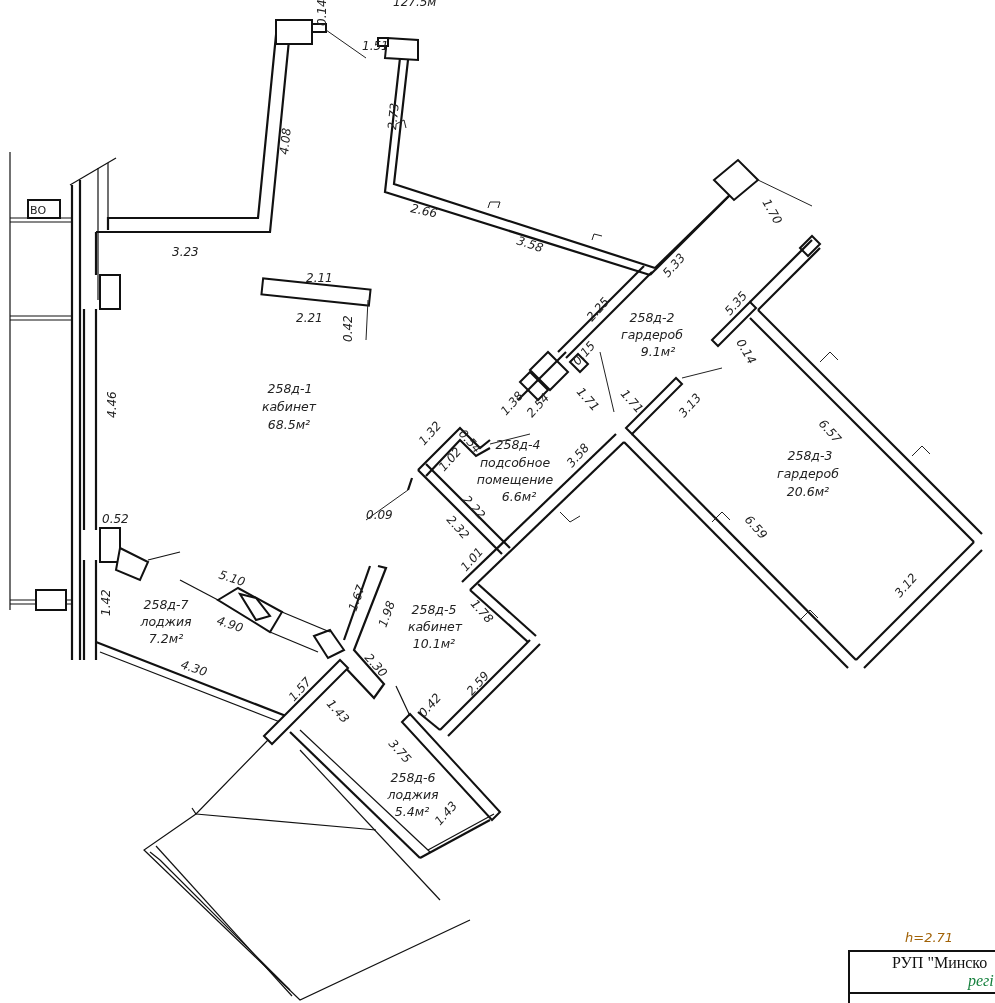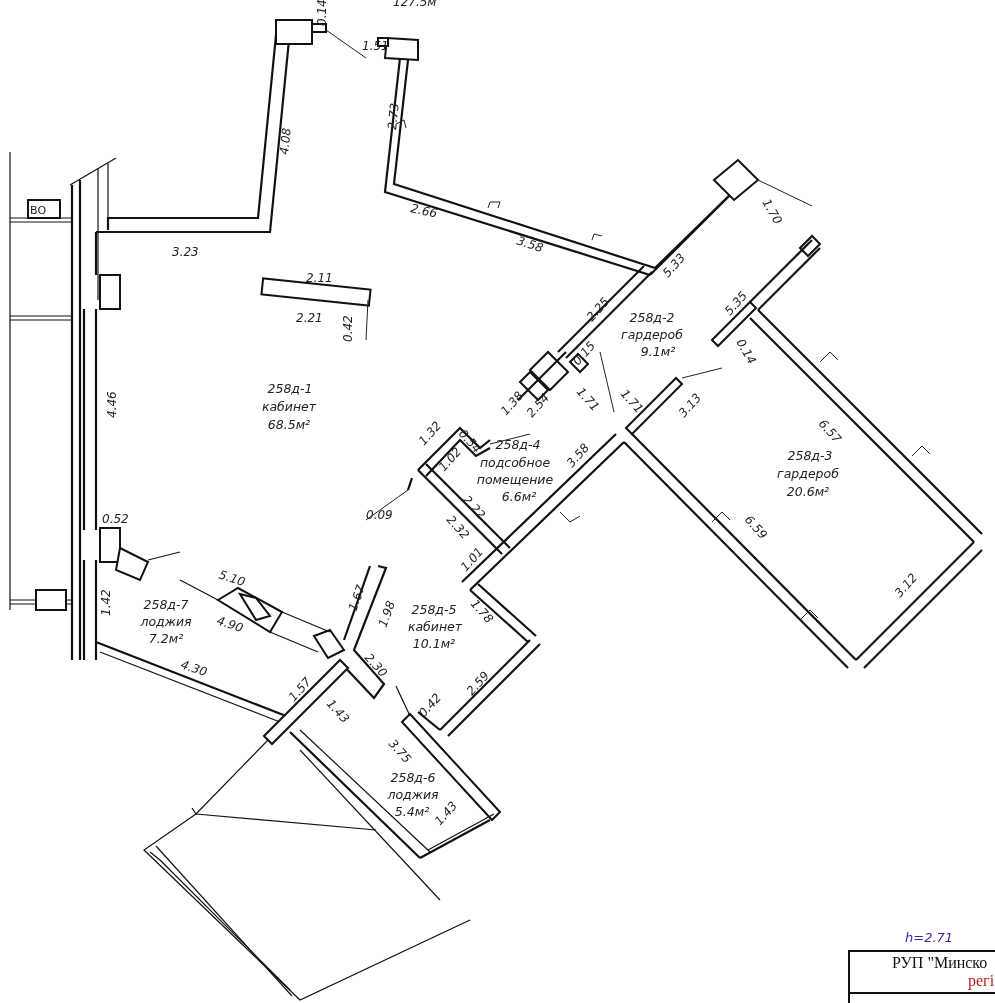--- a/index.html
+++ b/index.html
@@ -5,24 +5,24 @@
   html, body { margin: 0; padding: 0; background: #ffffff; }
   body { width: 995px; height: 1003px; position: relative; overflow: hidden; font-family: "DejaVu Sans", sans-serif; }
   #plan { position: absolute; left: 0; top: 0; width: 995px; height: 1003px; }
   .wall { fill: none; stroke: #111; stroke-width: 2.2; stroke-linejoin: miter; }
   .thin { fill: none; stroke: #111; stroke-width: 1.2; }
   .hair { fill: none; stroke: #222; stroke-width: 1; }
   .fillw { fill: #fff; stroke: #111; stroke-width: 2; }
   .dim { font-family: "DejaVu Sans", sans-serif; font-style: italic; font-size: 12px; fill: #222; }
   .room { font-family: "DejaVu Sans", sans-serif; font-style: italic; font-size: 12.5px; fill: #222; text-anchor: middle; }
   .small { font-family: "DejaVu Sans", sans-serif; font-size: 11px; fill: #222; }
-  .hlabel { position: absolute; left: 905px; top: 930px; font-family: "DejaVu Sans", sans-serif; font-style: italic; font-size: 13px; color: #4c1d95; }
+  .hlabel { position: absolute; left: 905px; top: 930px; font-family: "DejaVu Sans", sans-serif; font-style: italic; font-size: 13px; color: #a16207; }
   .stamp { position: absolute; left: 848px; top: 950px; width: 160px; height: 74px; border: 2px solid #111; border-right: none; }
   .stamp-line1 { position: absolute; left: 42px; top: 2px; font-family: "Liberation Serif", serif; font-size: 16px; color: #111; white-space: nowrap; }
-  .stamp-line2 { position: absolute; left: 118px; top: 20px; font-family: "Liberation Serif", serif; font-size: 16px; color: #b91c1c; white-space: nowrap; }
+  .stamp-line2 { position: absolute; left: 118px; top: 20px; font-family: "Liberation Serif", serif; font-size: 16px; color: #15803d; white-space: nowrap; font-style: italic; }
   .stamp-rule { position: absolute; left: 0; top: 40px; width: 160px; border-top: 2px solid #111; }
 </style>
 </head>
 <body>
 
 <svg id="plan" viewBox="0 0 995 1003" xmlns="http://www.w3.org/2000/svg">
 
   <g>
     <line class="thin" x1="10" y1="152" x2="10" y2="610"></line>
     <line class="thin" x1="10" y1="218" x2="72" y2="218"></line>

